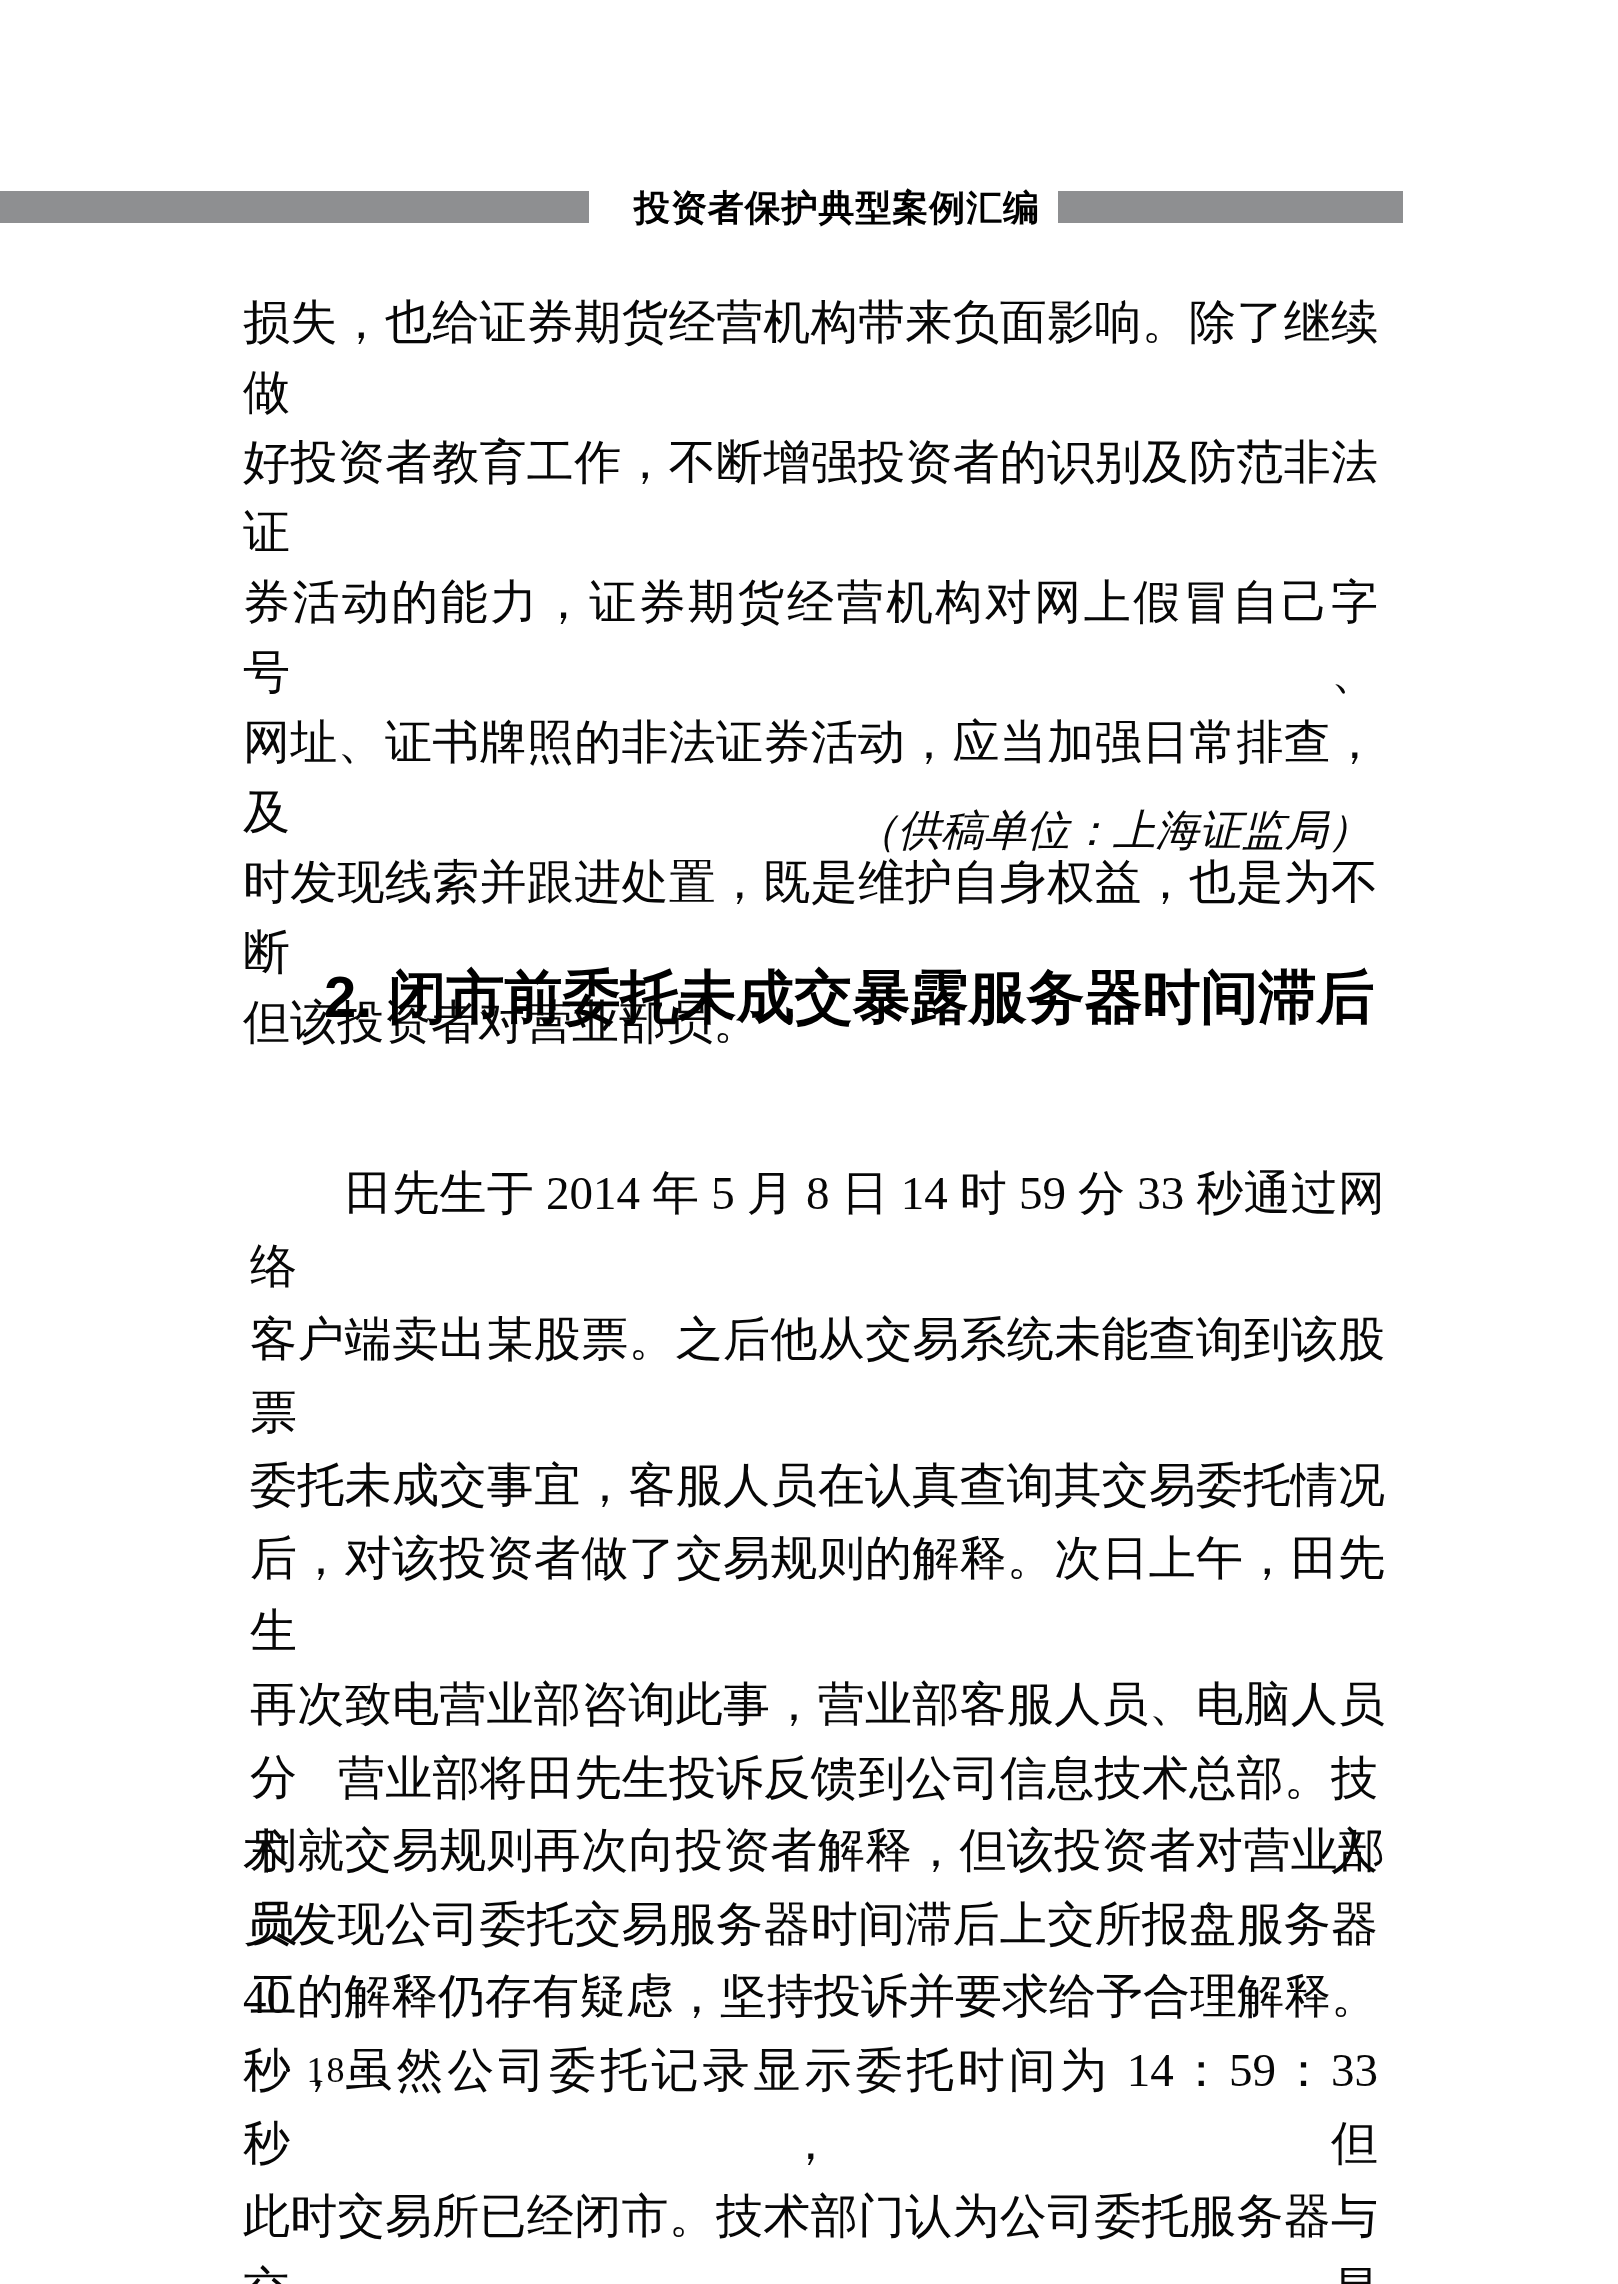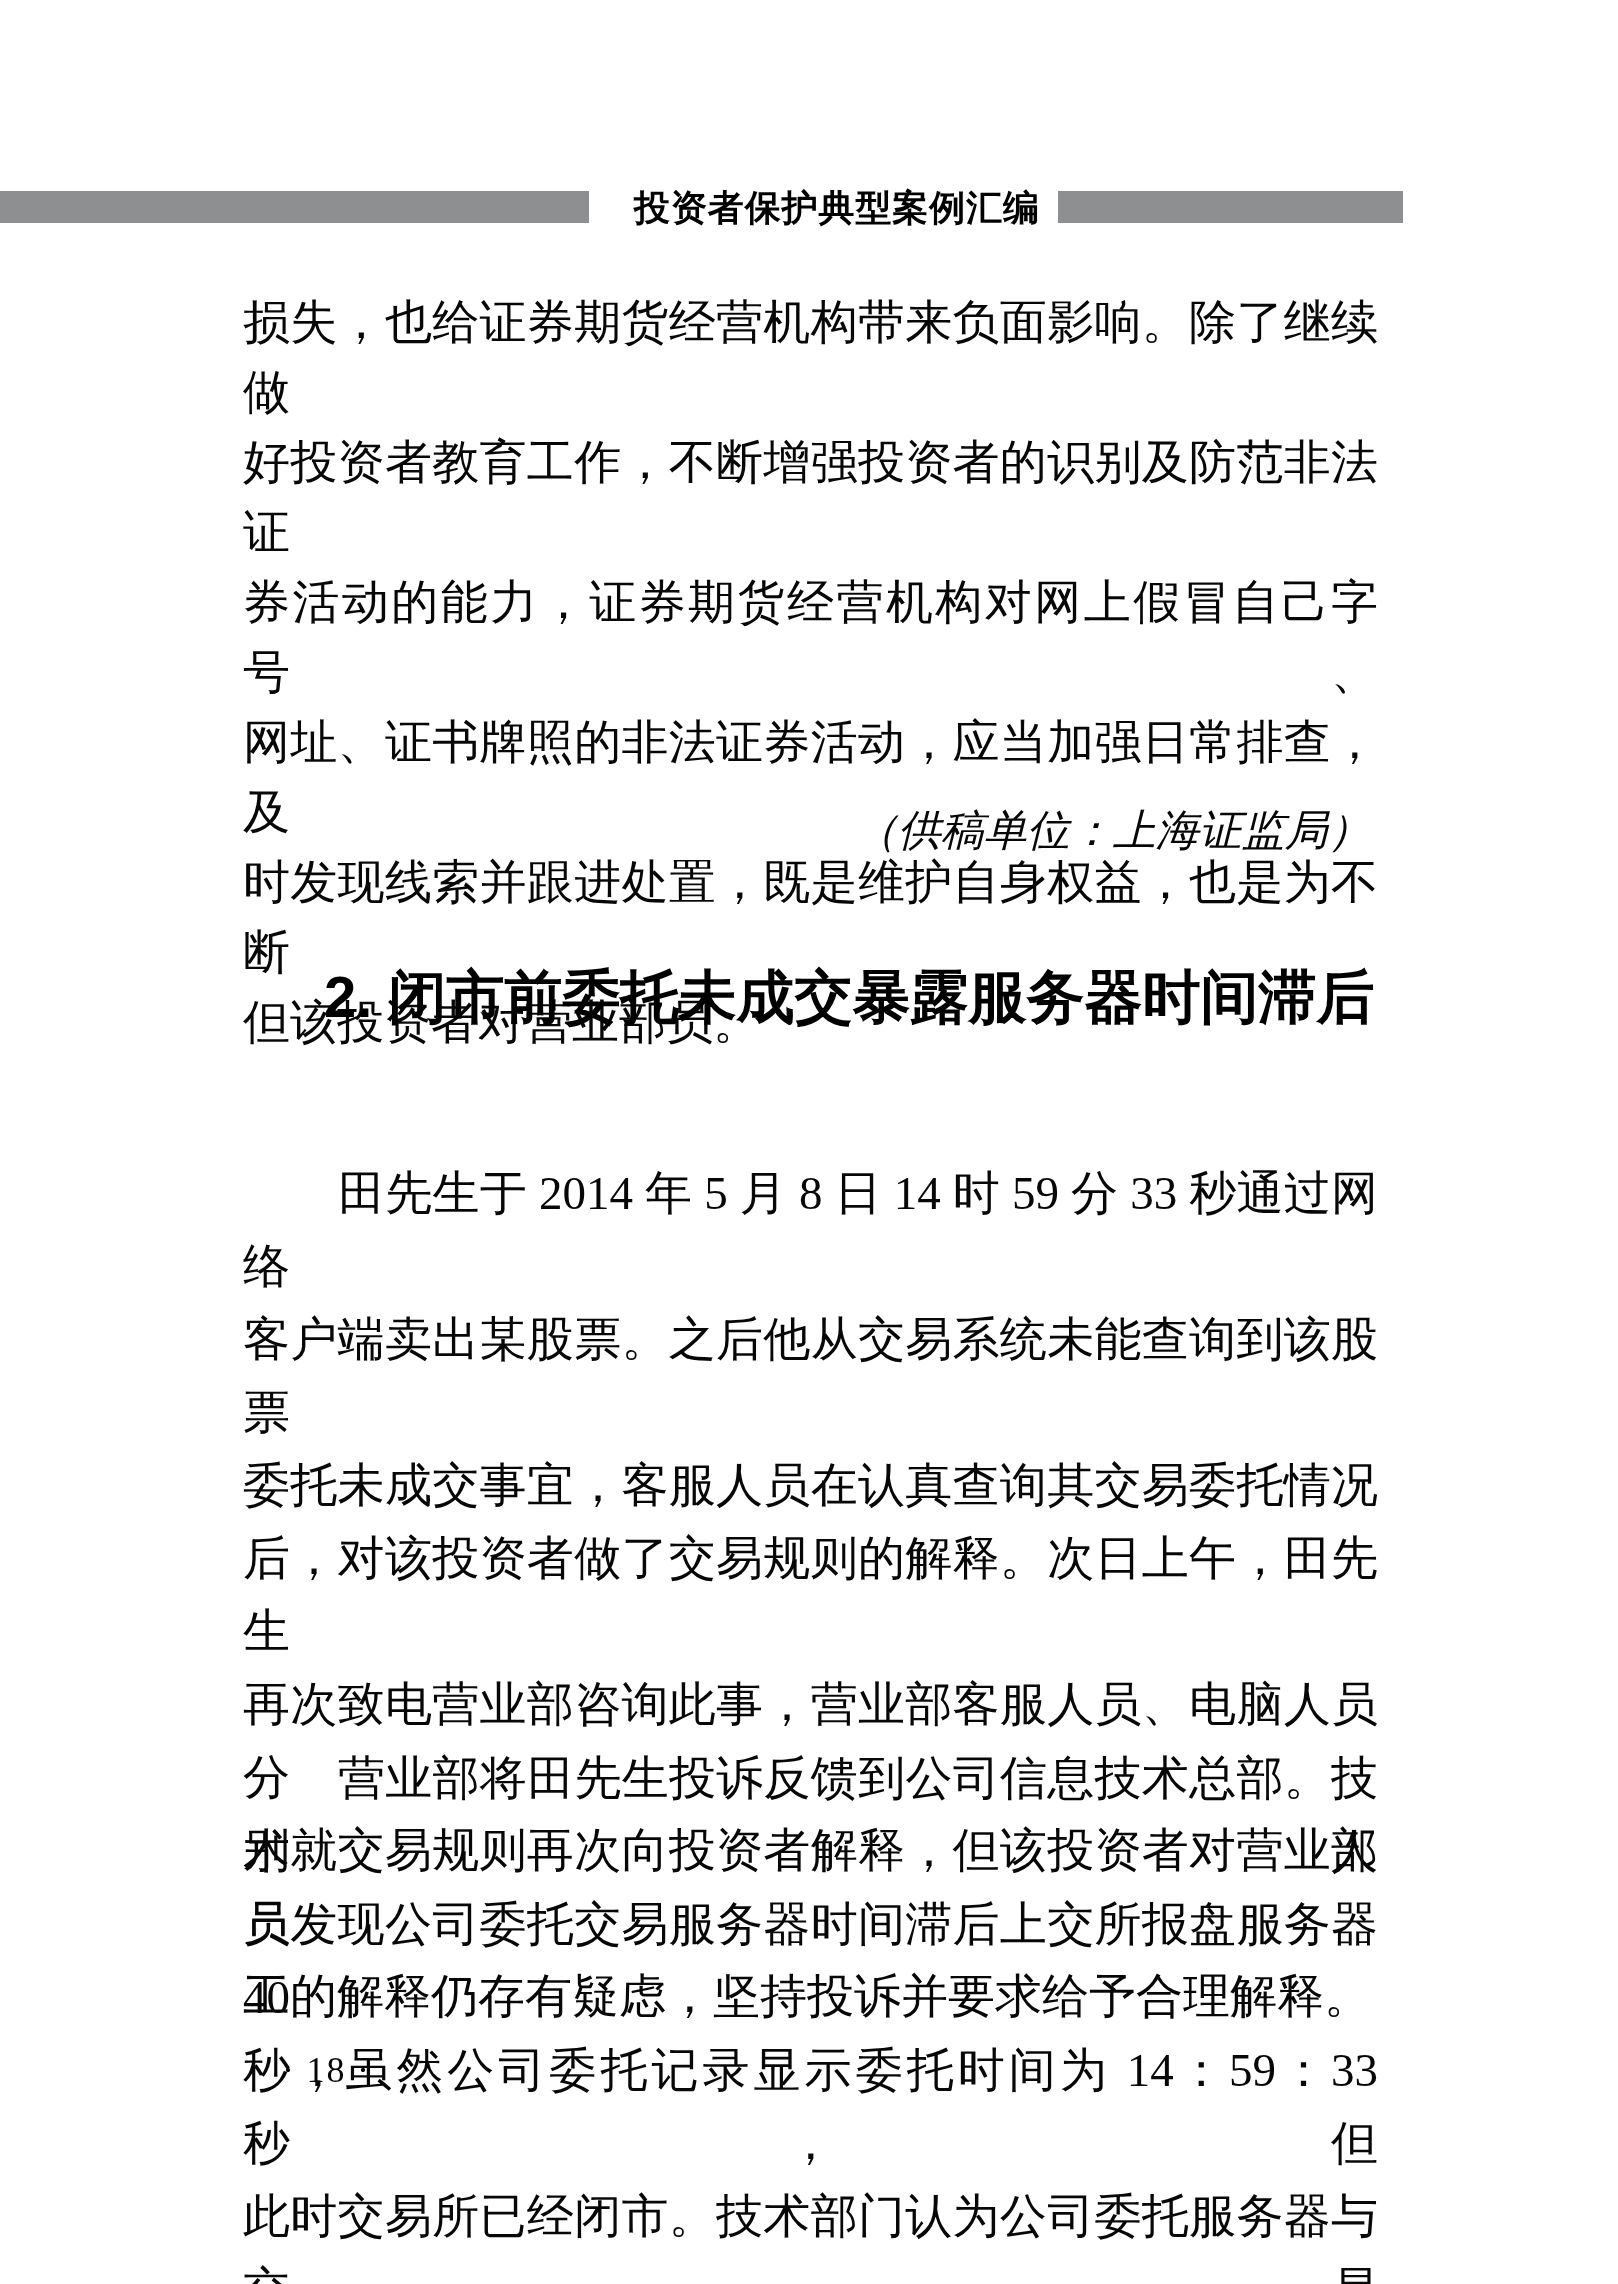--- a/index.html
+++ b/index.html
@@ -50,21 +50,21 @@
   }
   .para .line {
     text-align: justify;
     text-align-last: justify;
     overflow: visible;
   }
   .para .line.last   { text-align-last: left; }
   .para .line.indent { text-indent: 95px; }
 
   .para-a { top: 287px;  font-size: 47px; line-height: 70px; }
-  .para-b { top: 1157px; font-size: 47px; line-height: 73px; }
+  .para-b { top: 1157px; font-size: 47px; line-height: 73px; margin-left: 7px; }
   .para-c { top: 1742px; font-size: 47px; line-height: 73px; }
 
   .attribution {
     top: 796px;
     font-size: 43px;
     line-height: 70px;
     text-align: right;
     padding-right: 7.2px;
     box-sizing: border-box;
     font-style: italic;

